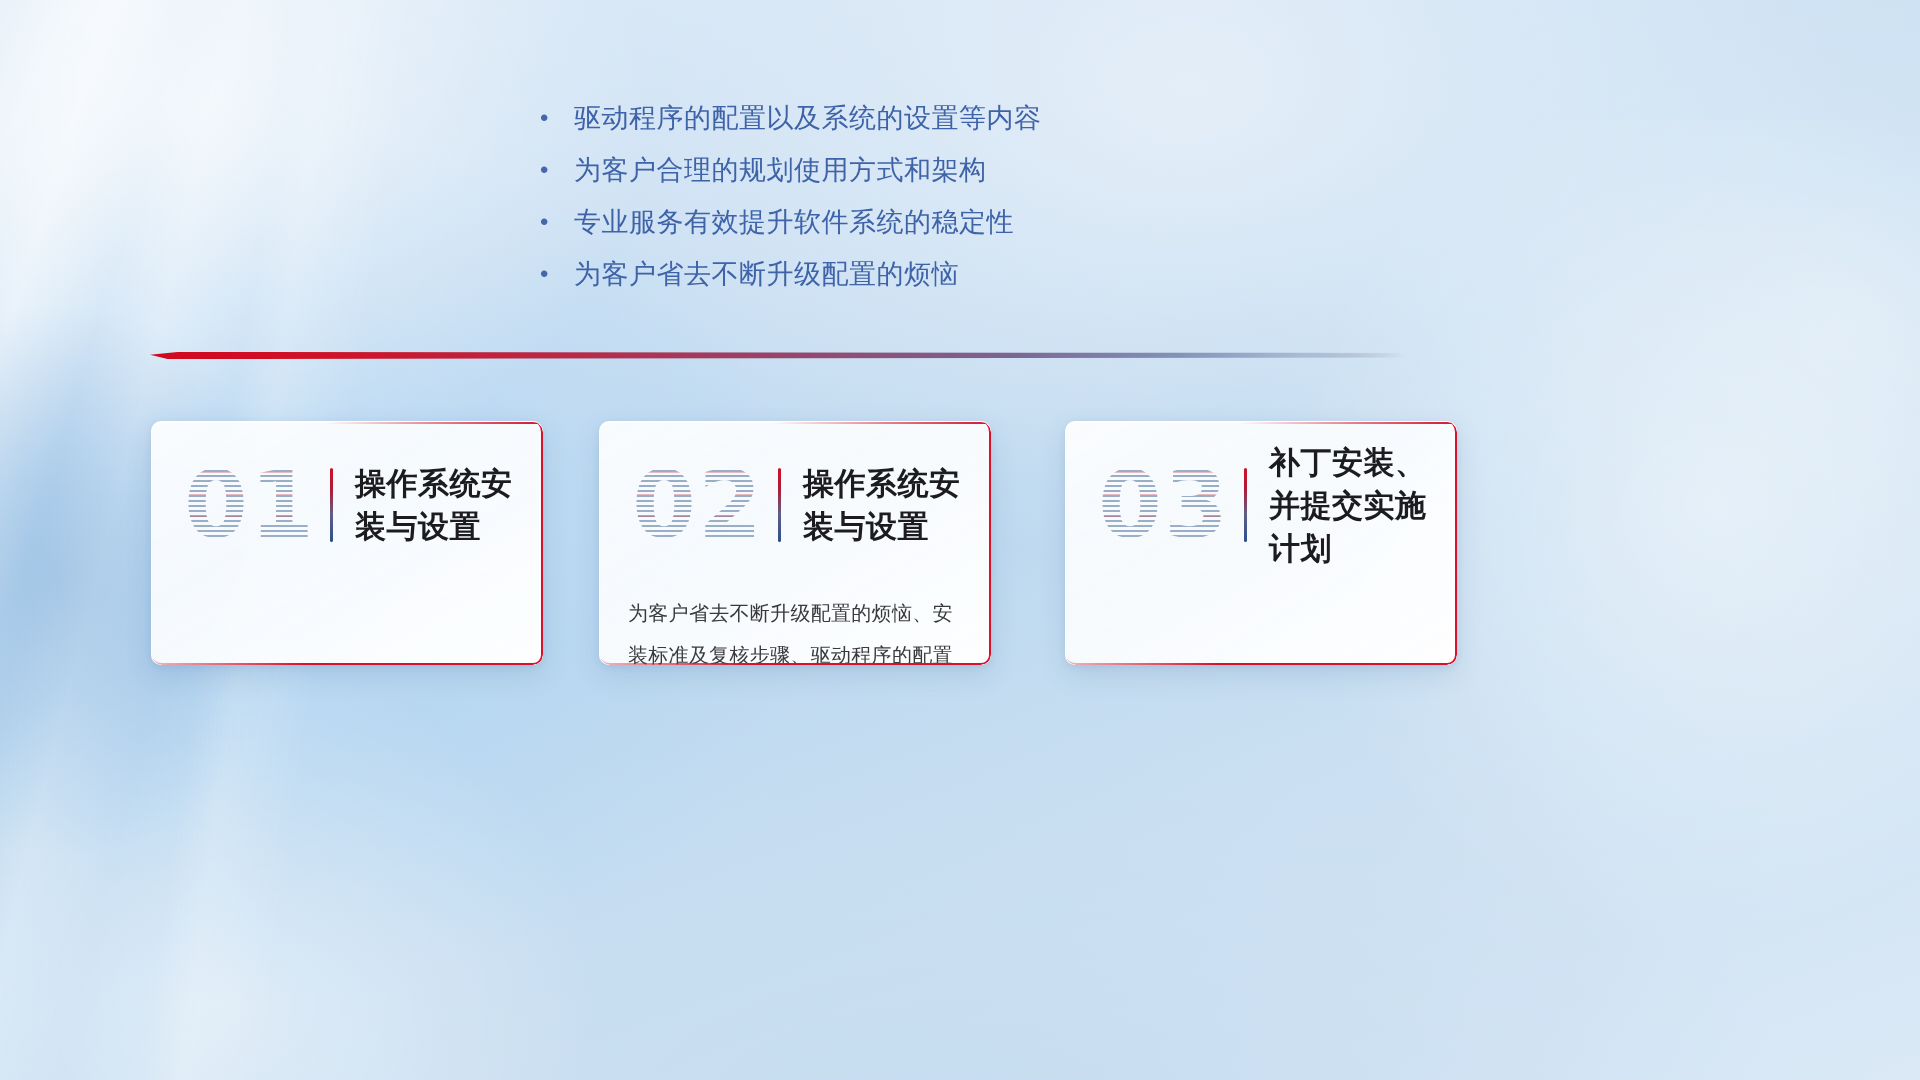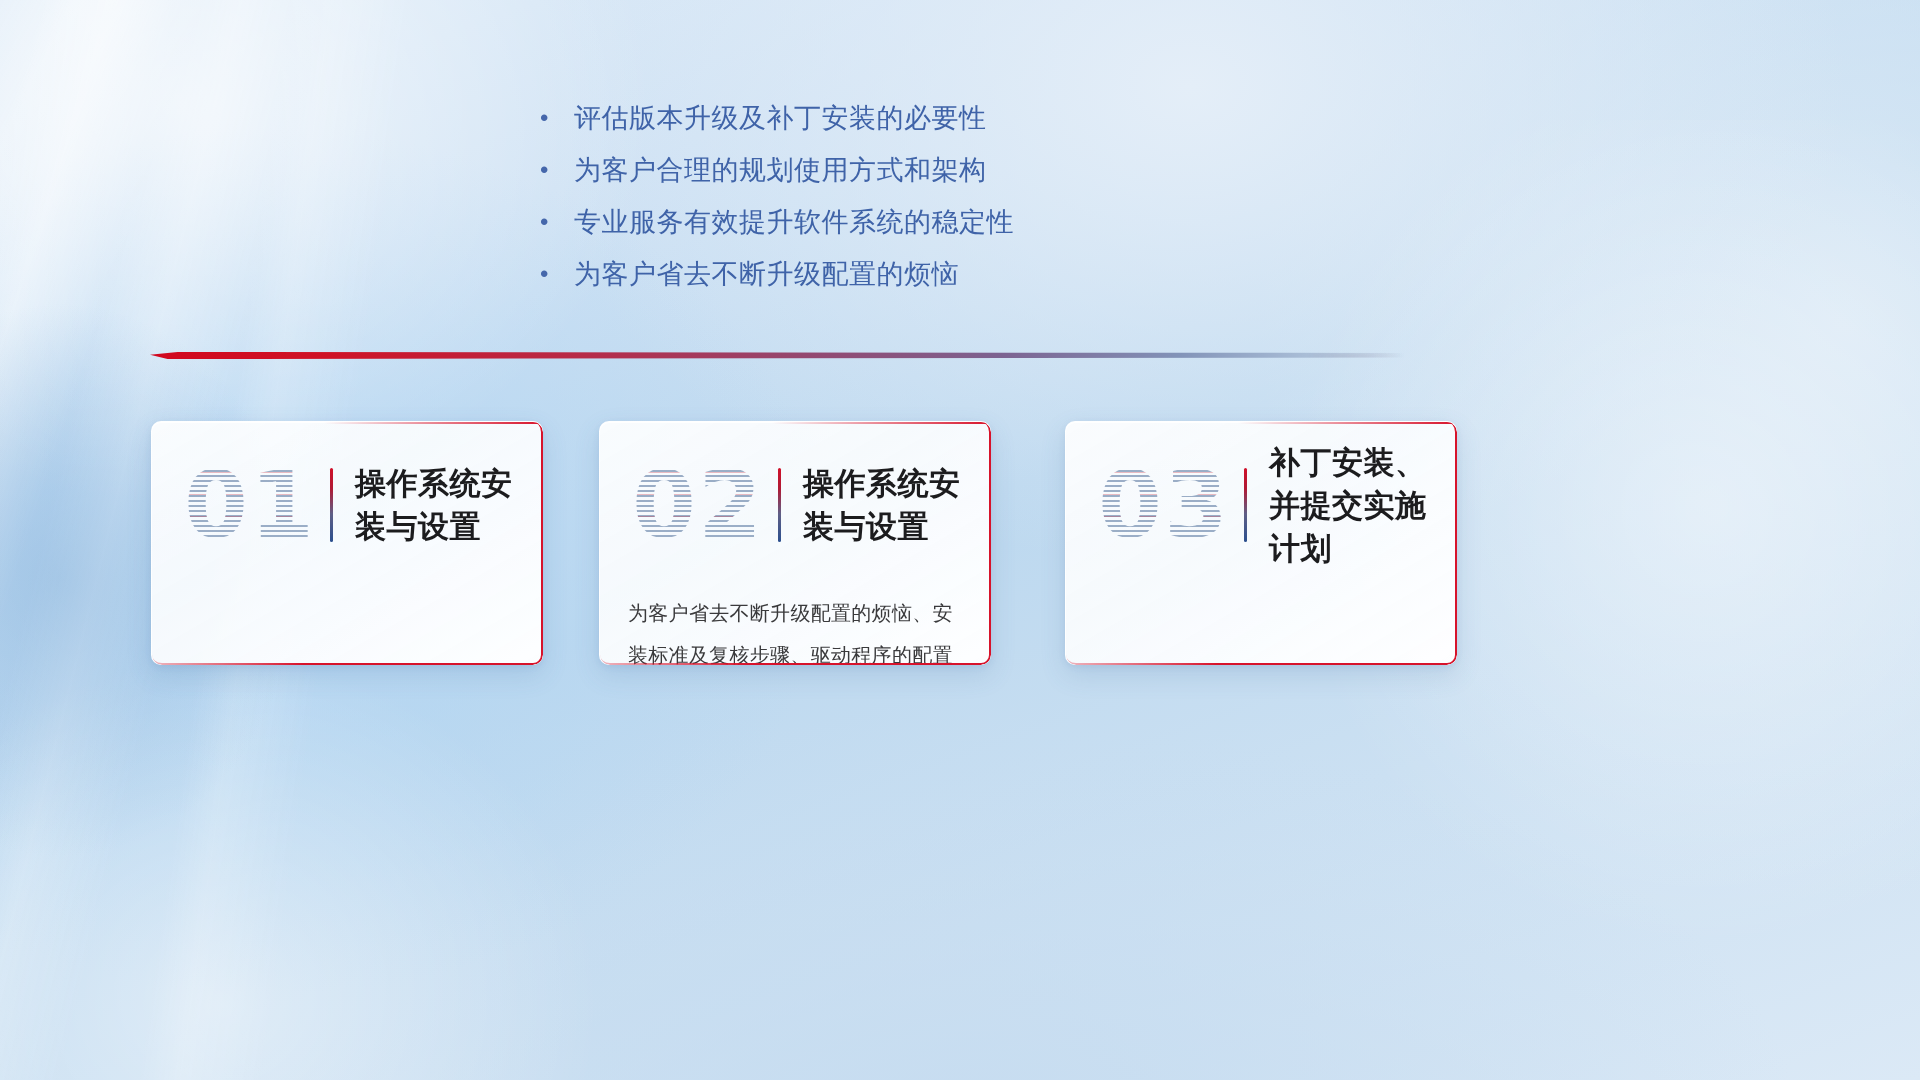--- a/index.html
+++ b/index.html
@@ -163,21 +163,21 @@
 <div class="bg-base"></div>
 <div class="bg-streaks"></div>
 <div class="bg-glow-tl"></div>
 <div class="bg-glow-bl"></div>
 <div class="bg-glow-r"></div>
 <div class="bg-dark-l"></div>
 
 <div class="bullets">
   <div class="bullet">
     <span class="dot">•</span>
-    <span class="btext">评估版本升级及补丁安装的必要性</span>
+    <span class="btext">驱动程序的配置以及系统的设置等内容</span>
   </div>
   <div class="bullet">
     <span class="dot">•</span>
     <span class="btext">为客户合理的规划使用方式和架构</span>
   </div>
   <div class="bullet">
     <span class="dot">•</span>
     <span class="btext">专业服务有效提升软件系统的稳定性</span>
   </div>
   <div class="bullet">

